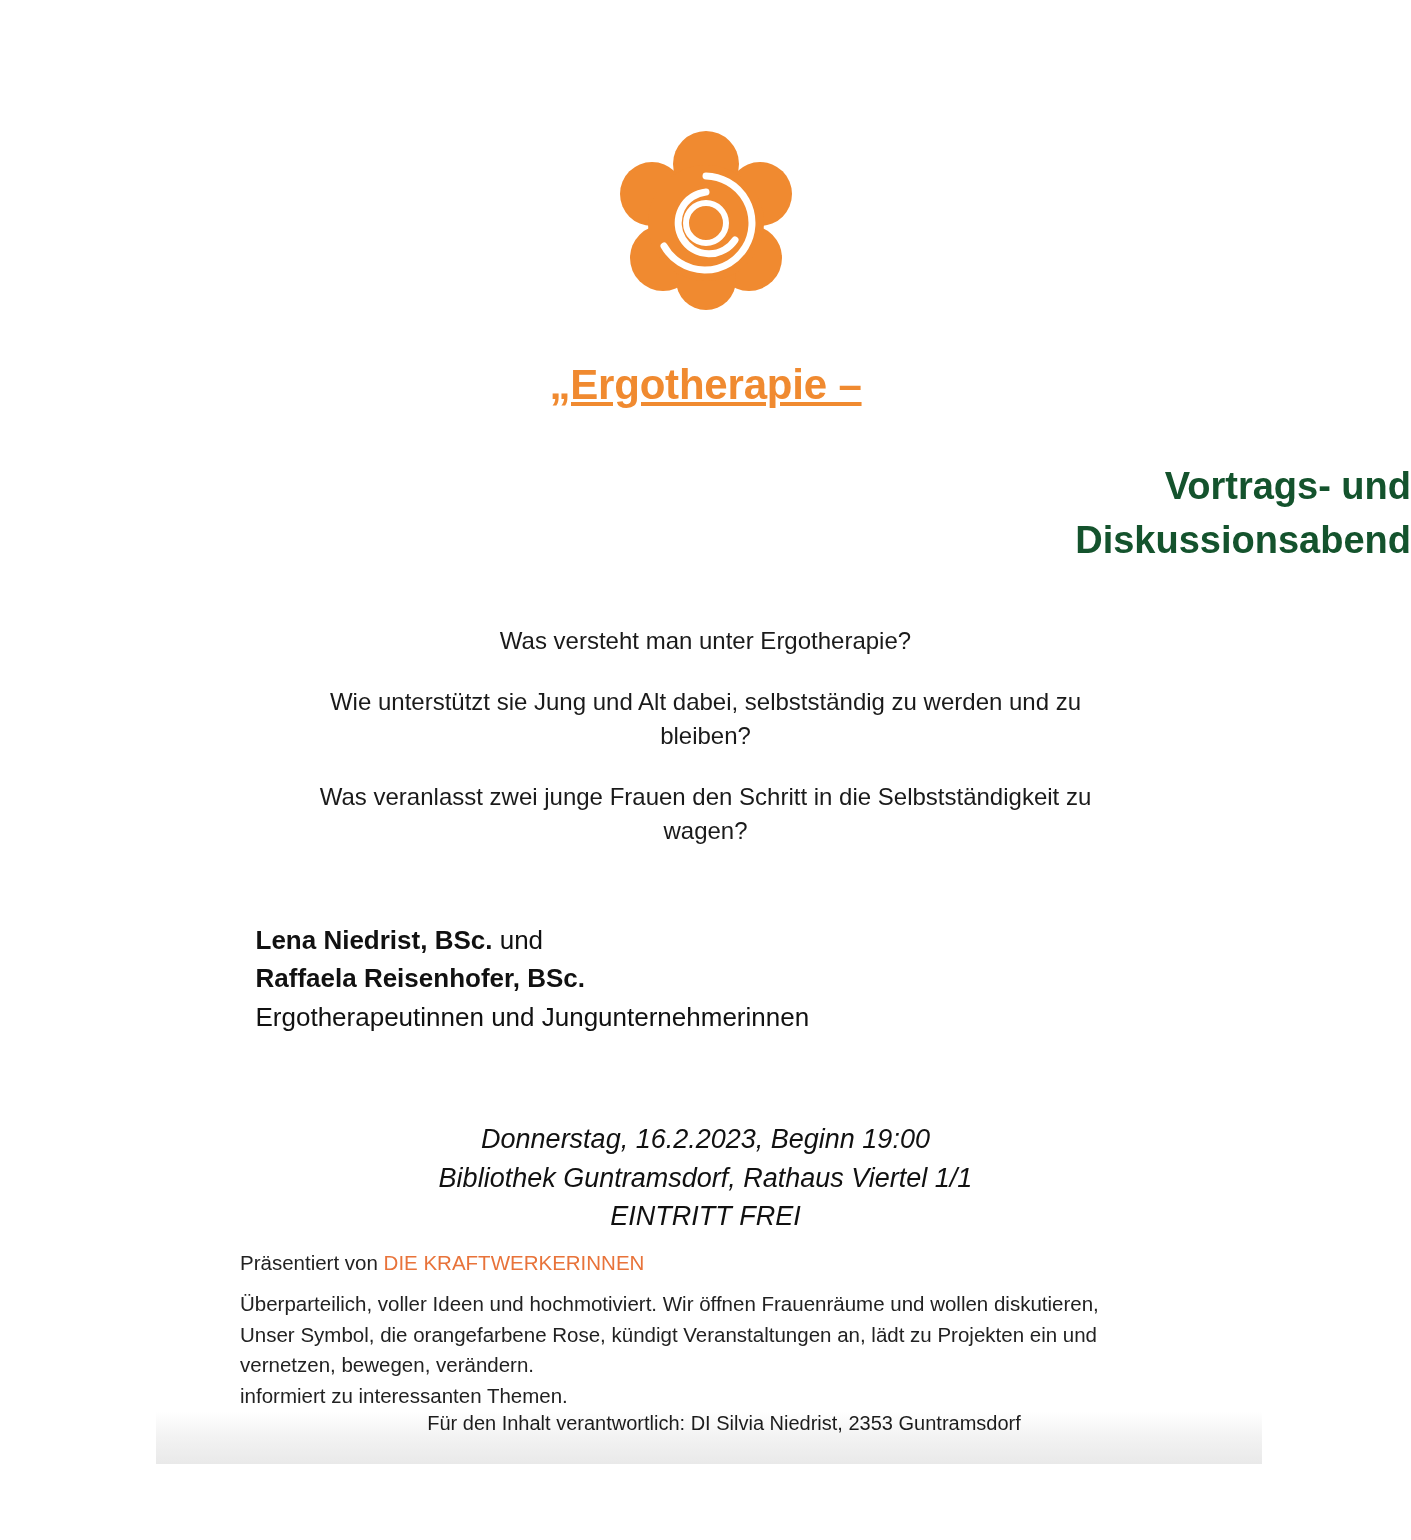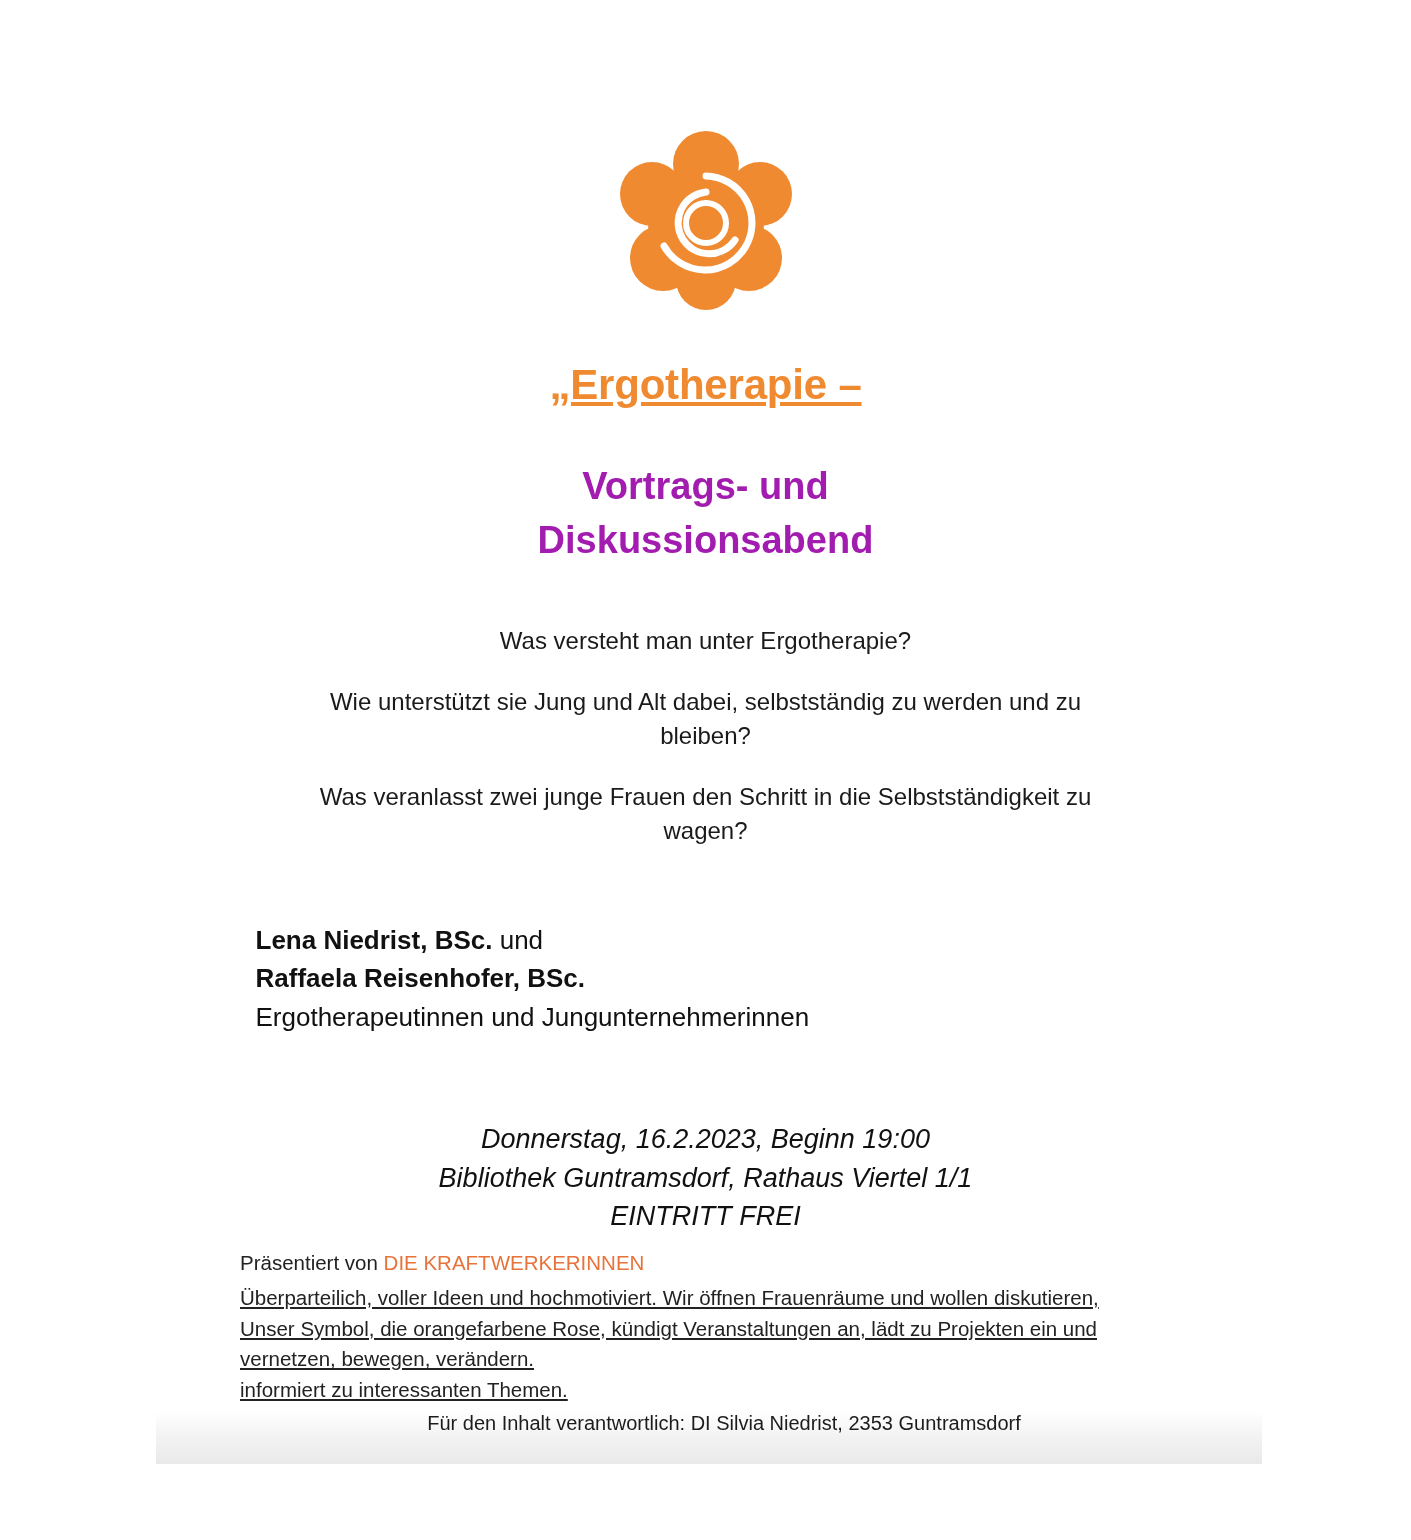--- a/index.html
+++ b/index.html
@@ -44,22 +44,22 @@
     letter-spacing: -0.2px;
     text-decoration: underline;
   }
   .headline .line {
     display: block;
   }
 
   
   .subtitle {
     margin: 44px 0 0 0;
-    text-align: center;
-    color: #a21caf;
+    text-align: right;
+    color: #14532d;
     font-size: 38px;
     font-weight: bold;
     line-height: 1.44;
   }
   .subtitle .line {
     display: block;
   }
 
   
   .questions {
@@ -111,28 +111,27 @@
   .presenter {
     position: absolute;
     left: 240px;
     top: 1248px;
     width: 920px;
     font-size: 20.5px;
     line-height: 1.5;
     color: #222;
   }
   .presenter .pres-line1 {
-    margin-bottom: 4px;
+    margin-bottom: 10px;
   }
   .presenter .kraft {
     color: #E8733A;
   }
   .presenter p {
     margin: 0;
-    text-decoration: underline;
   }
 
   
   .footer-bar {
     position: absolute;
     left: 156px;
     top: 1412px;
     width: 1106px;
     height: 52px;
     background: linear-gradient(to bottom, #ffffff 0%, #f3f3f3 45%, #e9e9e9 100%);

